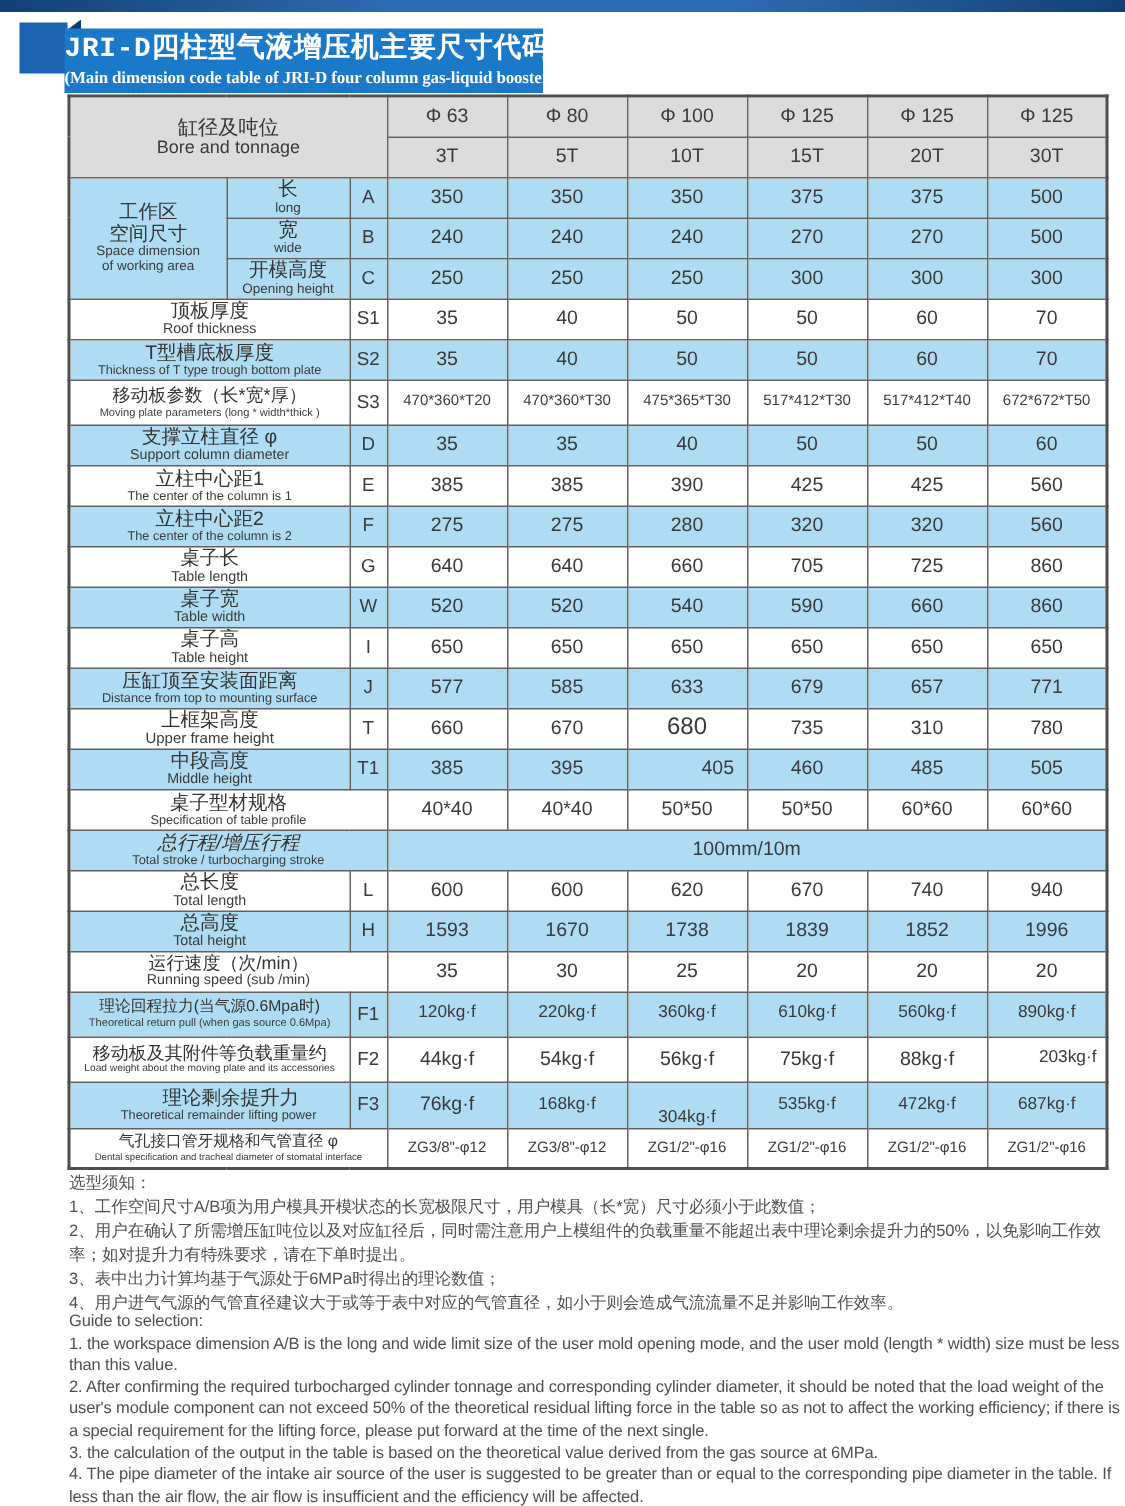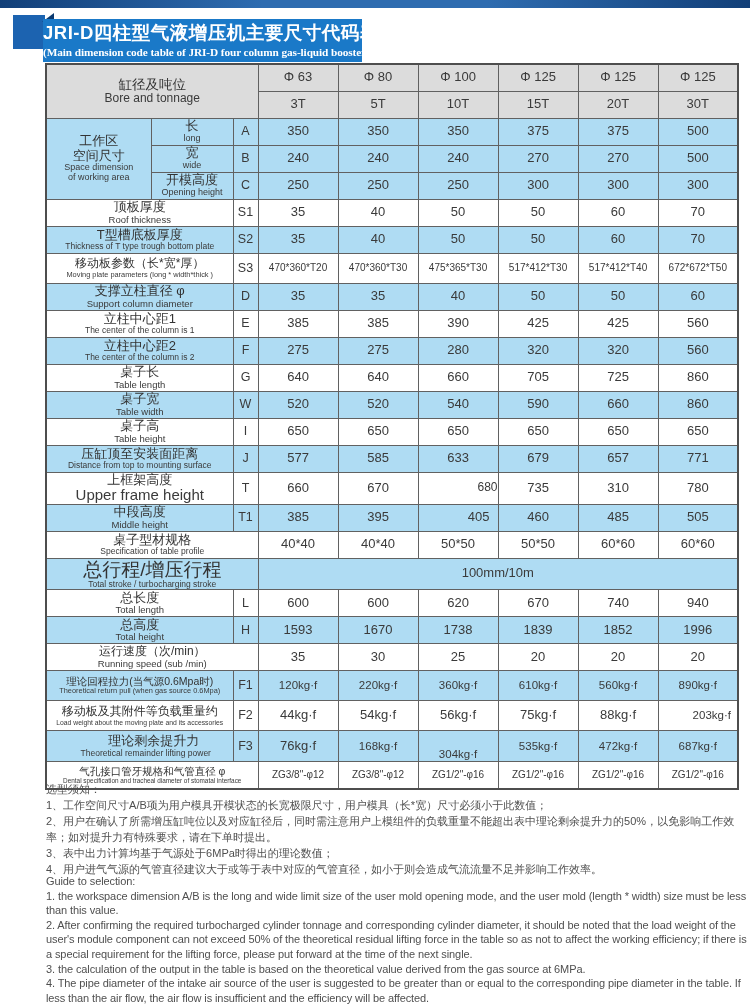--- a/index.html
+++ b/index.html
@@ -7,21 +7,21 @@
        font-family:"Liberation Sans","DejaVu Sans",sans-serif;}
 
   .top-bar{position:absolute;left:0;top:0;width:750px;height:8px;
     background:linear-gradient(90deg,#123f78 0%,#2e6cb0 35%,#2e6cb0 65%,#123f78 100%);}
 
   .ribbon-square{position:absolute;left:13px;top:15px;width:32px;height:34px;background:#1c63b0;}
   .ribbon-fold{position:absolute;left:42px;top:13px;width:12px;height:9px;background:#0c3a70;
     clip-path:polygon(0 100%,100% 0,100% 100%);}
   .banner{position:absolute;left:43px;top:19px;width:319px;height:43px;background:#1a79c8;
     color:#fff;text-align:center;}
-  .title-cn{font-family:Liberation Sans, sans-serif;font-weight:bold;
+  .title-cn{font-family:Liberation Mono, monospace;font-weight:bold;
     font-size:18.5px;line-height:27px;letter-spacing:.5px;white-space:nowrap;}
   .title-en{font-family:"Liberation Serif","DejaVu Serif",serif;font-weight:bold;
     font-size:11.3px;line-height:13px;white-space:nowrap;letter-spacing:-.1px;}
 
   table{position:absolute;left:45px;top:63px;width:692px;border-collapse:collapse;
     table-layout:fixed;border:2px solid #4e4e4e;}
   td{border:1px solid #616161;text-align:center;vertical-align:middle;padding:0;overflow:hidden;}
   tr{height:27px;}
   tr.tall{height:30px;}
   td.h{background:#dcdcdc;}
@@ -462,33 +462,33 @@
         <td class="b">
           <span class="val" style="font-size: 13px;">657</span>
         </td>
         <td class="b">
           <span class="val" style="font-size: 13px;">771</span>
         </td>
       </tr>
       <tr>
         <td colspan="2" class="w">
           <span class="cn" style="font-size: 13px;">上框架高度</span>
-          <span class="en" style="font-size: 15px; text-align: center;">Upper frame height</span>
+          <span class="en" style="font-size: 10px; text-align: center;">Upper frame height</span>
         </td>
         <td class="w code">
           <span class="val">T</span>
         </td>
         <td class="w">
           <span class="val" style="font-size: 13px;">660</span>
         </td>
         <td class="w">
           <span class="val" style="font-size: 13px;">670</span>
         </td>
         <td class="w">
-          <span class="val" style="font-size: 12px; text-align: right;">680</span>
+          <span class="val" style="font-size: 16px;">680</span>
         </td>
         <td class="w">
           <span class="val" style="font-size: 13px;">735</span>
         </td>
         <td class="w">
           <span class="val" style="font-size: 13px;">310</span>
         </td>
         <td class="w">
           <span class="val" style="font-size: 13px;">780</span>
         </td>
@@ -539,21 +539,21 @@
         </td>
         <td class="w">
           <span class="val" style="font-size: 13px;">60*60</span>
         </td>
         <td class="w">
           <span class="val" style="font-size: 13px;">60*60</span>
         </td>
       </tr>
       <tr>
         <td colspan="3" class="b">
-          <span class="cn" style="font-size: 19px;">总行程/增压行程</span>
+          <span class="cn" style="font-size: 13px; font-style: italic;">总行程/增压行程</span>
           <span class="en" style="font-size: 8.5px;">Total stroke / turbocharging stroke</span>
         </td>
         <td colspan="6" class="b">
           <span class="val" style="font-size: 13px;">100mm/10m</span>
         </td>
       </tr>
       <tr>
         <td colspan="2" class="w">
           <span class="cn" style="font-size: 13px;">总长度</span>
           <span class="en" style="font-size: 9.5px;">Total length</span>

